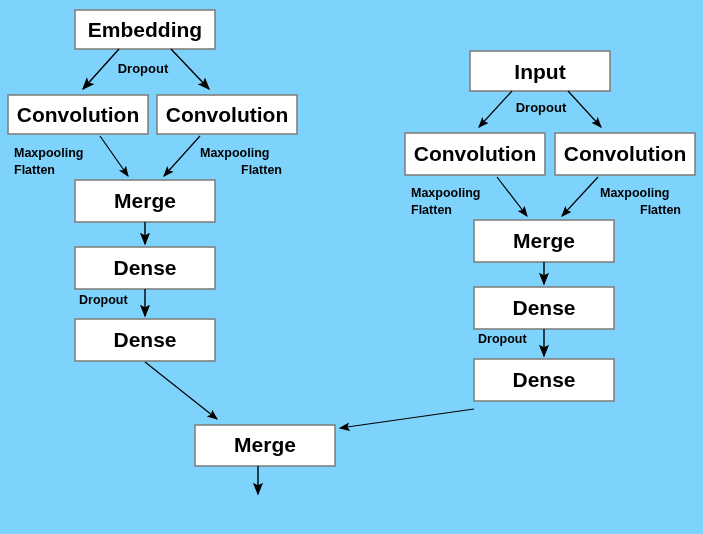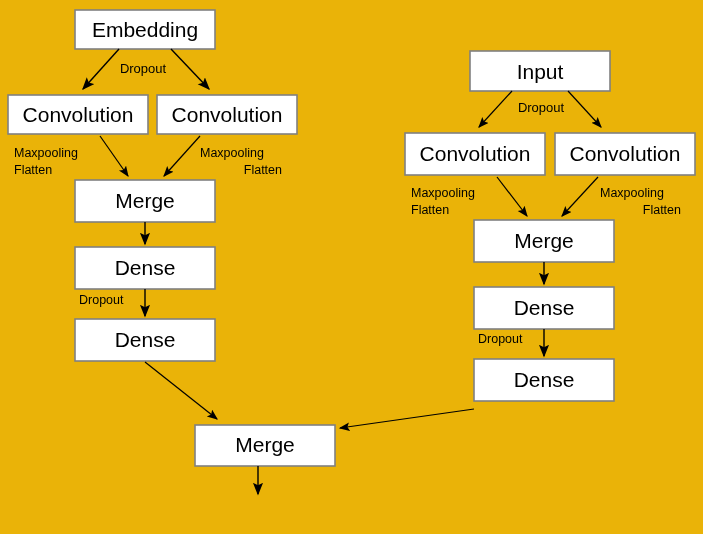--- a/index.html
+++ b/index.html
@@ -4,23 +4,24 @@
 <style>
   html, body {
     margin: 0;
     padding: 0;
     background: #ffffff;
   }
   #diagram-root {
     position: relative;
     width: 703px;
     height: 534px;
-    background: #eab308;
+    background: #7dd3fc;
     overflow: hidden;
     font-family: "Liberation Sans", sans-serif;
+    font-weight: bold;
   }
   svg#diagram-svg {
     position: absolute;
     top: 0;
     left: 0;
     width: 703px;
     height: 534px;
     display: block;
   }
   .node-box {

